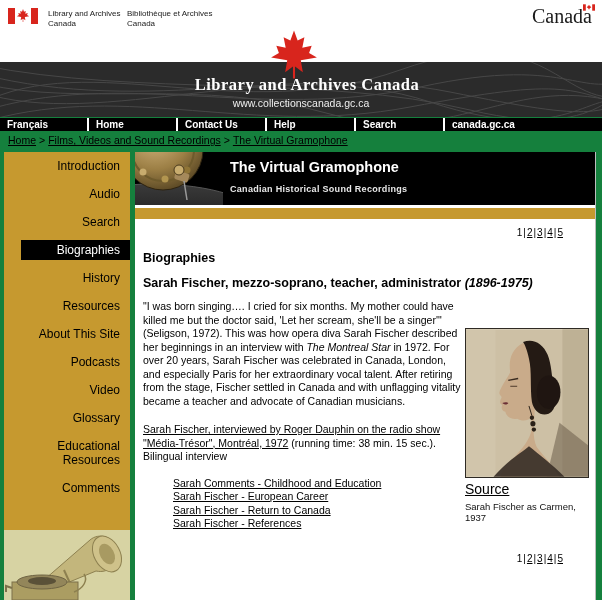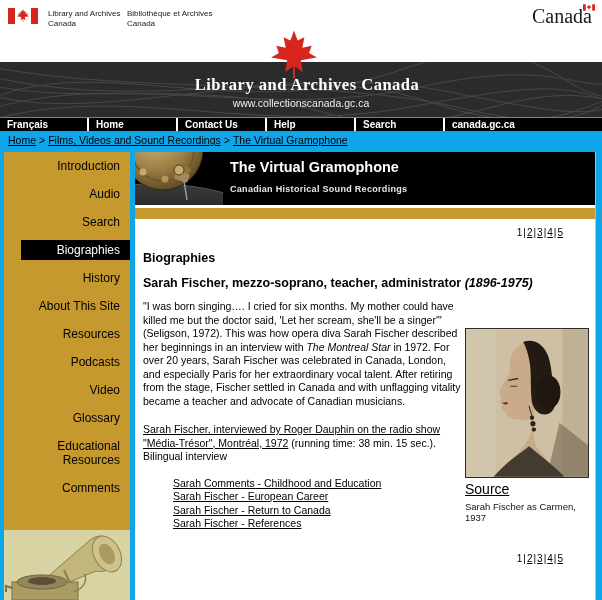--- a/index.html
+++ b/index.html
@@ -3,21 +3,21 @@
 <meta charset="utf-8">
 <title>The Virtual Gramophone</title>
 <style>
   :root{
     --gold:#C6992F; --red:#D8251D; --banner_bg:#2B2B2B; --nav_bg:#000000;
     --image_bg:#D7D3A3; --border_gray:#BDBDBD;
   }
   *{margin:0;padding:0;box-sizing:border-box;}
   html,body{background:#fff;}
   body{font-family:"Liberation Sans","DejaVu Sans",sans-serif;color:#000;}
-  #page{position:relative;width:602px;height:600px;background:#0ea5e9;overflow:hidden;}
+  #page{position:relative;width:602px;height:600px;background:#15803d;overflow:hidden;}
 
   
   #fip-header{position:absolute;left:0;top:0;width:602px;height:62px;background:#fff;}
   .flag-icon{position:absolute;left:8px;top:8px;width:30px;height:16px;}
   .dept{position:absolute;top:9px;font-size:8px;line-height:9.5px;color:#1a1a1a;}
   .dept.en{left:48px;}
   .dept.fr{left:127px;}
   .wordmark{position:absolute;right:10px;top:5px;font-family:"Liberation Serif","DejaVu Serif",serif;font-size:20px;color:#1a1a1a;letter-spacing:0px;}
   .wordmark .wm-flag{position:absolute;right:-3px;top:-1px;width:12px;height:7px;}
   #big-leaf{position:absolute;left:268px;top:27px;width:52px;height:55px;z-index:6;}
@@ -142,22 +142,22 @@
     <a>Home</a><span class="bc-sep">&gt;</span><a>Films, Videos and Sound Recordings</a><span class="bc-sep">&gt;</span><a>The Virtual Gramophone</a>
   </div>
 
   <div id="sidebar">
     <ul>
       <li>Introduction</li>
       <li>Audio</li>
       <li>Search</li>
       <li class="selected">Biographies</li>
       <li>History</li>
+      <li>Resources</li>
       <li>About This Site</li>
-      <li>Resources</li>
       <li>Podcasts</li>
       <li>Video</li>
       <li>Glossary</li>
       <li>Educational Resources</li>
       <li>Comments</li>
     </ul>
   </div>
 
   <div id="sidebar-image">
     <svg width="126" height="70" viewBox="0 0 126 70">

